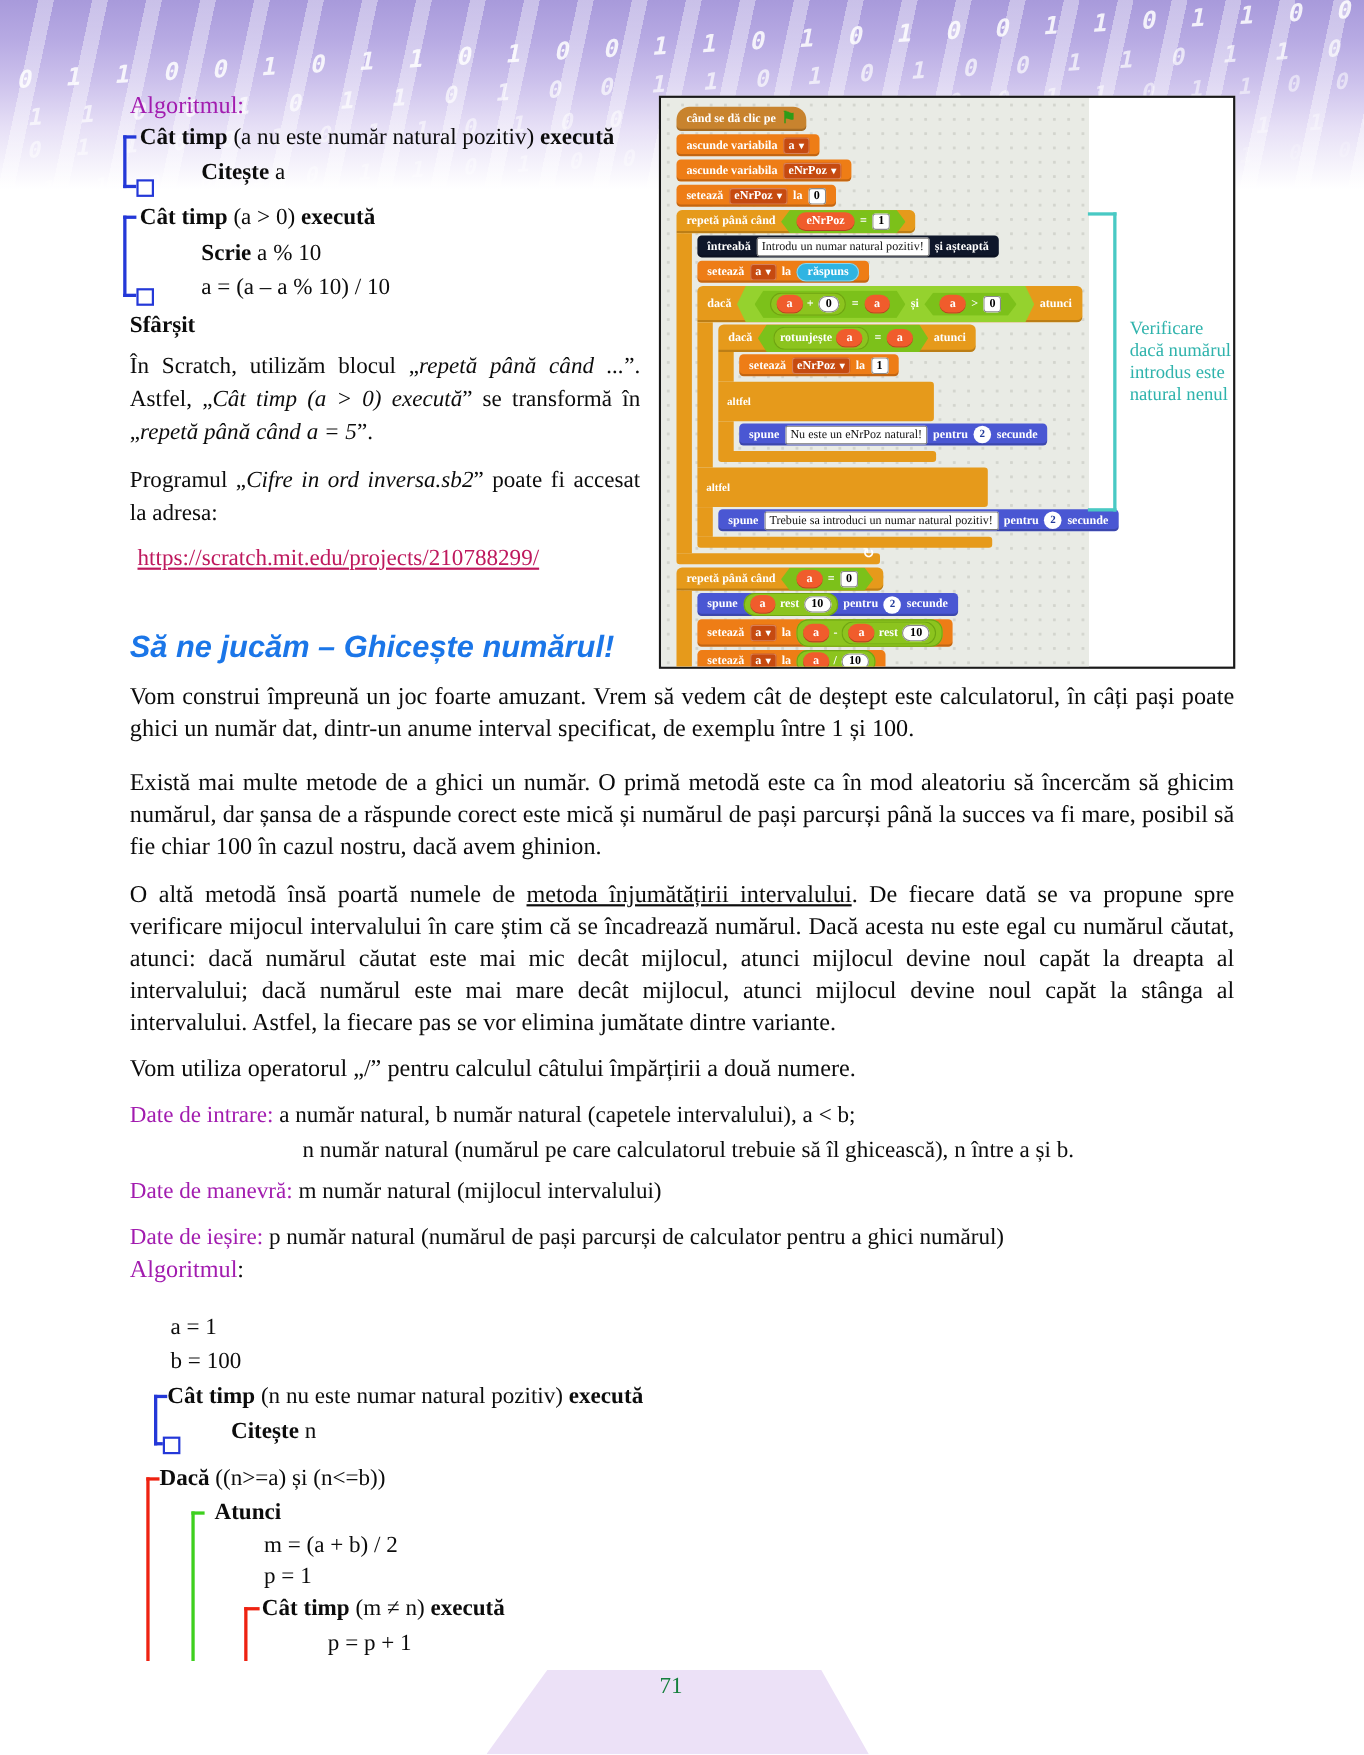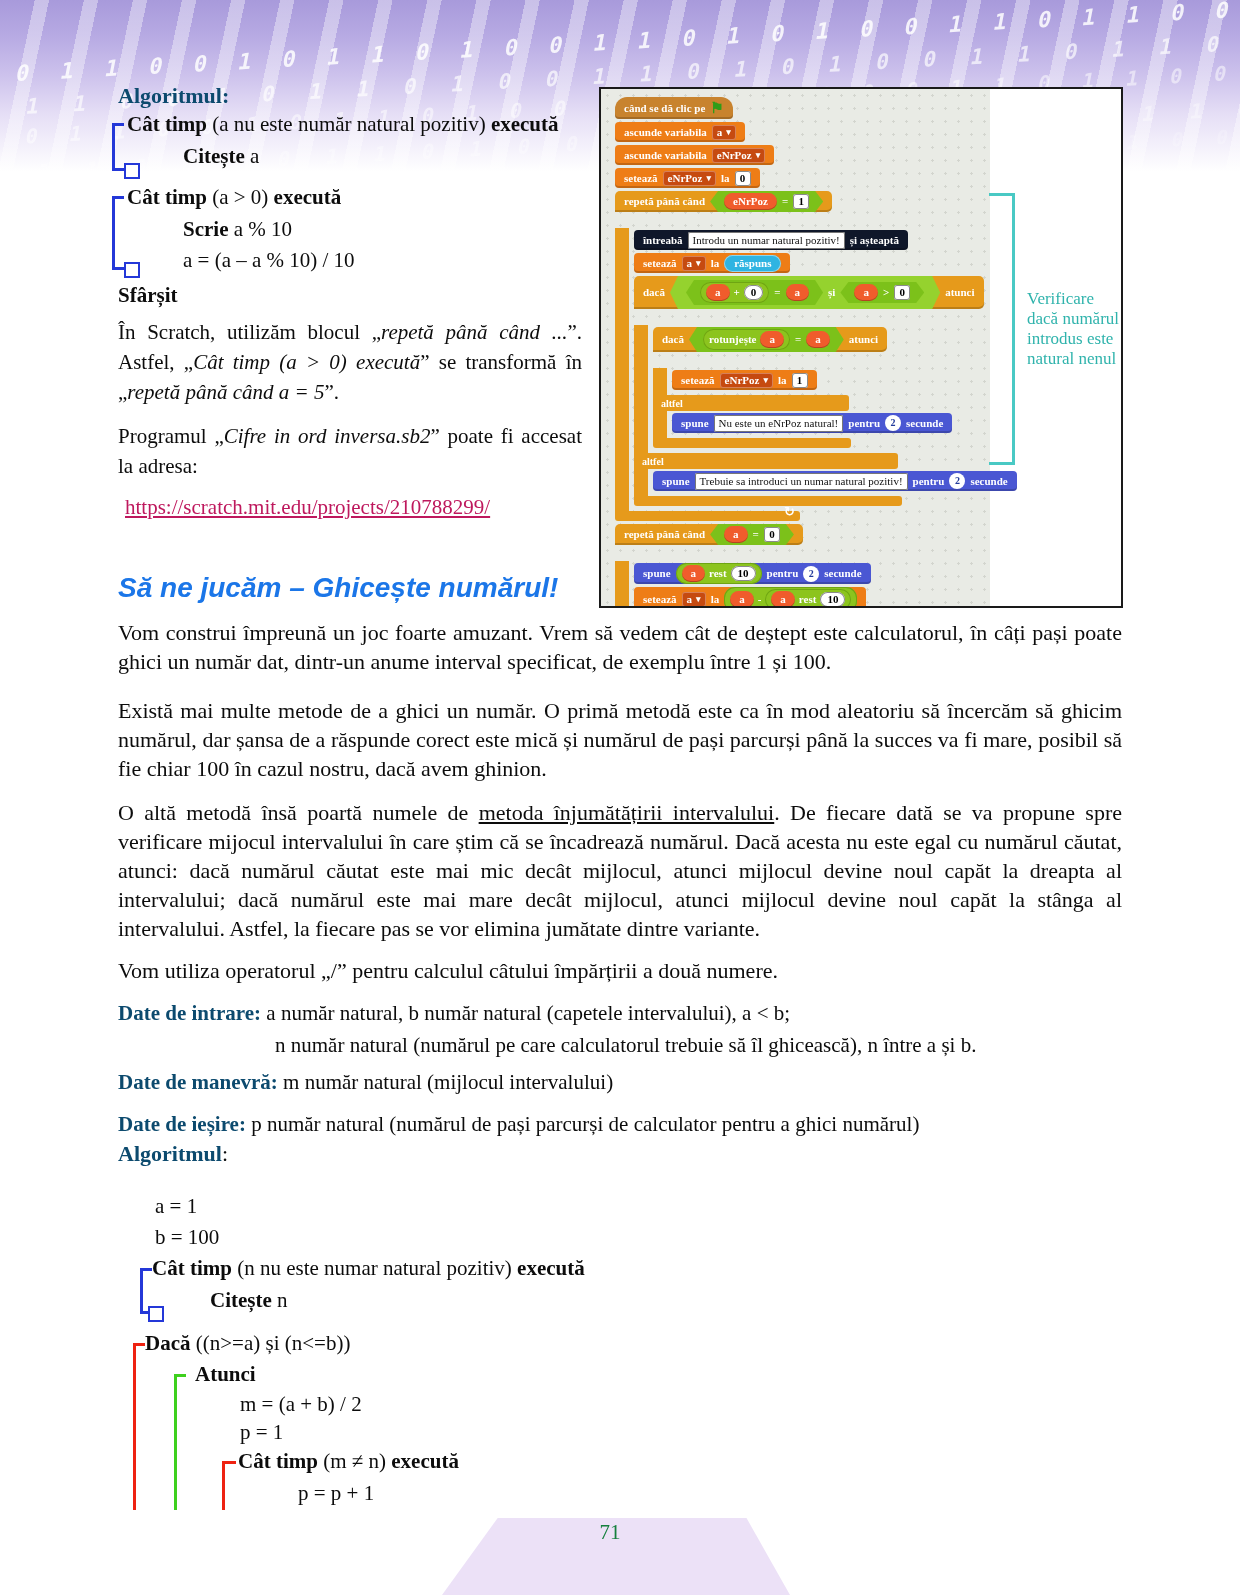--- a/index.html
+++ b/index.html
@@ -12,21 +12,21 @@
   #band::after{content:"";position:absolute;inset:0;
     background:repeating-linear-gradient(102deg,rgba(255,255,255,0) 0 34px,rgba(255,255,255,.38) 34px 48px)}
   .digits{position:absolute;white-space:nowrap;color:#fff;font-family:"DejaVu Sans Mono",monospace;font-weight:bold}
   .d1{top:-6px;left:-30px;font-size:22px;letter-spacing:9px;opacity:.85;transform:rotate(-3deg) skewX(-14deg)}
   .d2{top:26px;left:-70px;font-size:21px;letter-spacing:11px;opacity:.68;transform:rotate(-3deg) skewX(-14deg)}
   .d3{top:58px;left:-20px;font-size:20px;letter-spacing:10px;opacity:.52;transform:rotate(-3deg) skewX(-14deg)}
   .d4{top:90px;left:-60px;font-size:20px;letter-spacing:12px;opacity:.36;transform:rotate(-3deg) skewX(-14deg)}
   .d5{top:122px;left:-40px;font-size:19px;letter-spacing:11px;opacity:.2;transform:rotate(-3deg) skewX(-14deg)}
 
   
-  .bluehead{color:#0c4a6e;font-weight:bold}
+  .bluehead{color:#a21caf;font-weight:normal}
   .pl{position:absolute;font-size:21px;line-height:26px;white-space:nowrap}
   .kw{font-weight:bold}
   .osq{position:absolute;width:16px;height:16px;border:2px solid #2438d8;background:#fff}
   .br{position:absolute;width:12px;border-left:3px solid;border-top:3px solid}
   .closed{border-bottom:3px solid}
   .brb{border-color:#2438d8}.brr{border-color:#ee2211}.brg{border-color:#3ed01e}
   #a1t{left:118px;top:83px;font-size:22px}
   #a1l1{left:127px;top:111px}#a1l2{left:183px;top:143px}
   #sq1{left:124px;top:163px}
   #a1l3{left:127px;top:184px}#a1l4{left:183px;top:216px}#a1l5{left:183px;top:247px}
@@ -85,24 +85,24 @@
   .wnum{border-radius:10px;padding:2px 7px}
   .tfield{background:#fff;color:#111;font-weight:normal;font-size:11px;padding:3px 5px;border-radius:2px;box-shadow:inset 0 0 0 1px #777;white-space:nowrap}
   .circ{background:#fff;color:#223a9a;width:16px;height:16px;border-radius:50%;display:inline-flex;align-items:center;justify-content:center;font-weight:bold;font-size:10px}
   .rvar{background:#f05c2c;border-radius:11px;padding:3px 9px;font-weight:bold;box-shadow:inset 0 -1px rgba(0,0,0,.25)}
   .blu{background:#2fb4e2;border-radius:11px;padding:3px 10px;font-weight:bold;box-shadow:inset 0 0 0 1px rgba(255,255,255,.45)}
   .gop{background:#8cc41e;border-radius:11px;padding:2px 6px;display:inline-flex;align-items:center;gap:4px;box-shadow:inset 0 0 0 1px #6ea512}
   .ghex{background:#7cc11a;clip-path:polygon(8px 0,calc(100% - 8px) 0,100% 50%,calc(100% - 8px) 100%,8px 100%,0 50%);
     padding:2px 14px;display:inline-flex;align-items:center;gap:5px;min-height:18px}
   .big{background:#95d22e;padding:4px 16px}
   .cw{width:max-content;margin-bottom:3px}
-  .ch{margin-bottom:16px;border-radius:5px 5px 5px 0}
+  .ch{margin-bottom:0;border-radius:5px 5px 5px 0}
   .cb{border-left:14px solid #e69a1b;padding:2px 0 2px 5px;width:max-content}
   .celse{height:16px;display:flex;align-items:center;background:#e69a1b;color:#fff;
-    font-weight:bold;font-size:10px;padding:8px 8px;border-radius:0 3px 3px 0}
+    font-weight:bold;font-size:10px;padding:18px 8px;border-radius:0 3px 3px 0}
   .cf{height:10px;background:#e69a1b;border-radius:0 3px 3px 3px;position:relative}
   .loop::after{content:"↻";position:absolute;right:5px;top:-7px;color:#fff;font-weight:bold;font-size:13px;font-family:"DejaVu Sans",sans-serif}
   .ce1{width:196px}.ce2{width:264px}
   .cff2{width:198px}.cff1{width:268px}.cfr1{width:185px}.cfr2{width:160px}
   #tealbr{position:absolute;left:388px;top:104px;width:26px;height:272px;border:3px solid #49c9c4;border-left:none}
   #annot{position:absolute;left:426px;top:200px;width:97px;font-size:17px;line-height:20px;color:#2fb3ac;font-family:"Liberation Serif",serif}
 </style>
 </head>
 <body>
 

